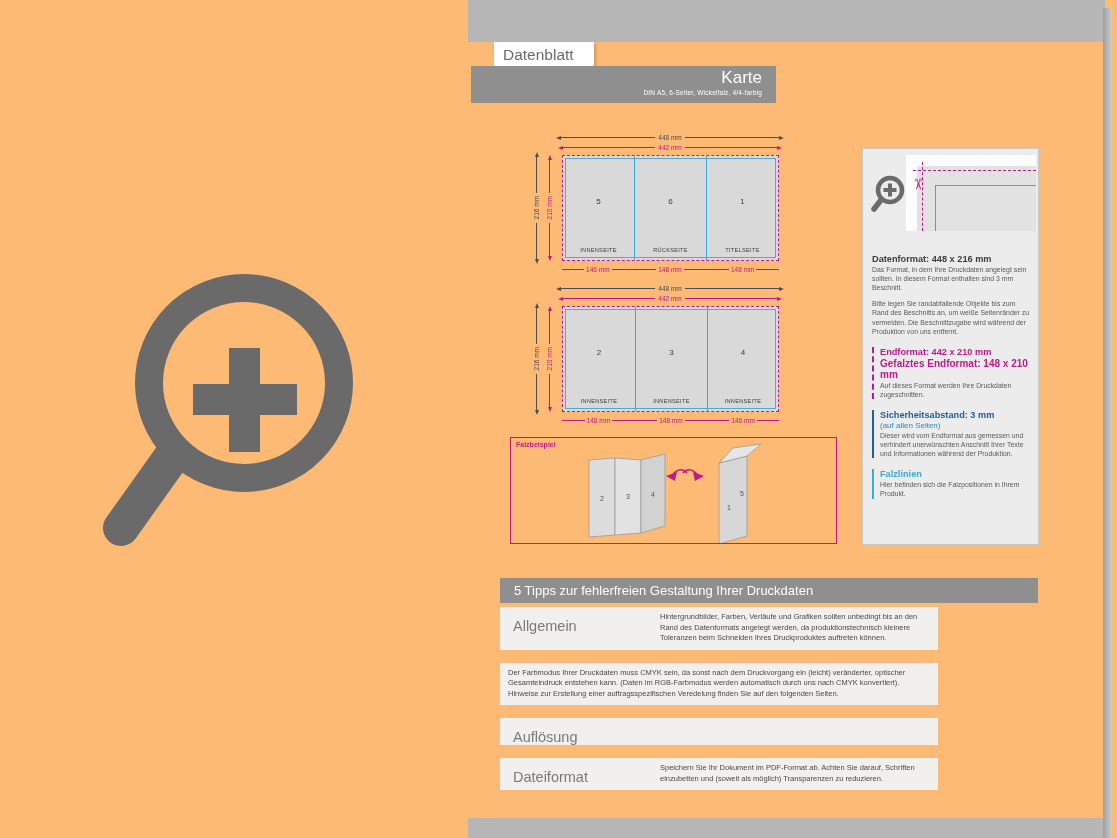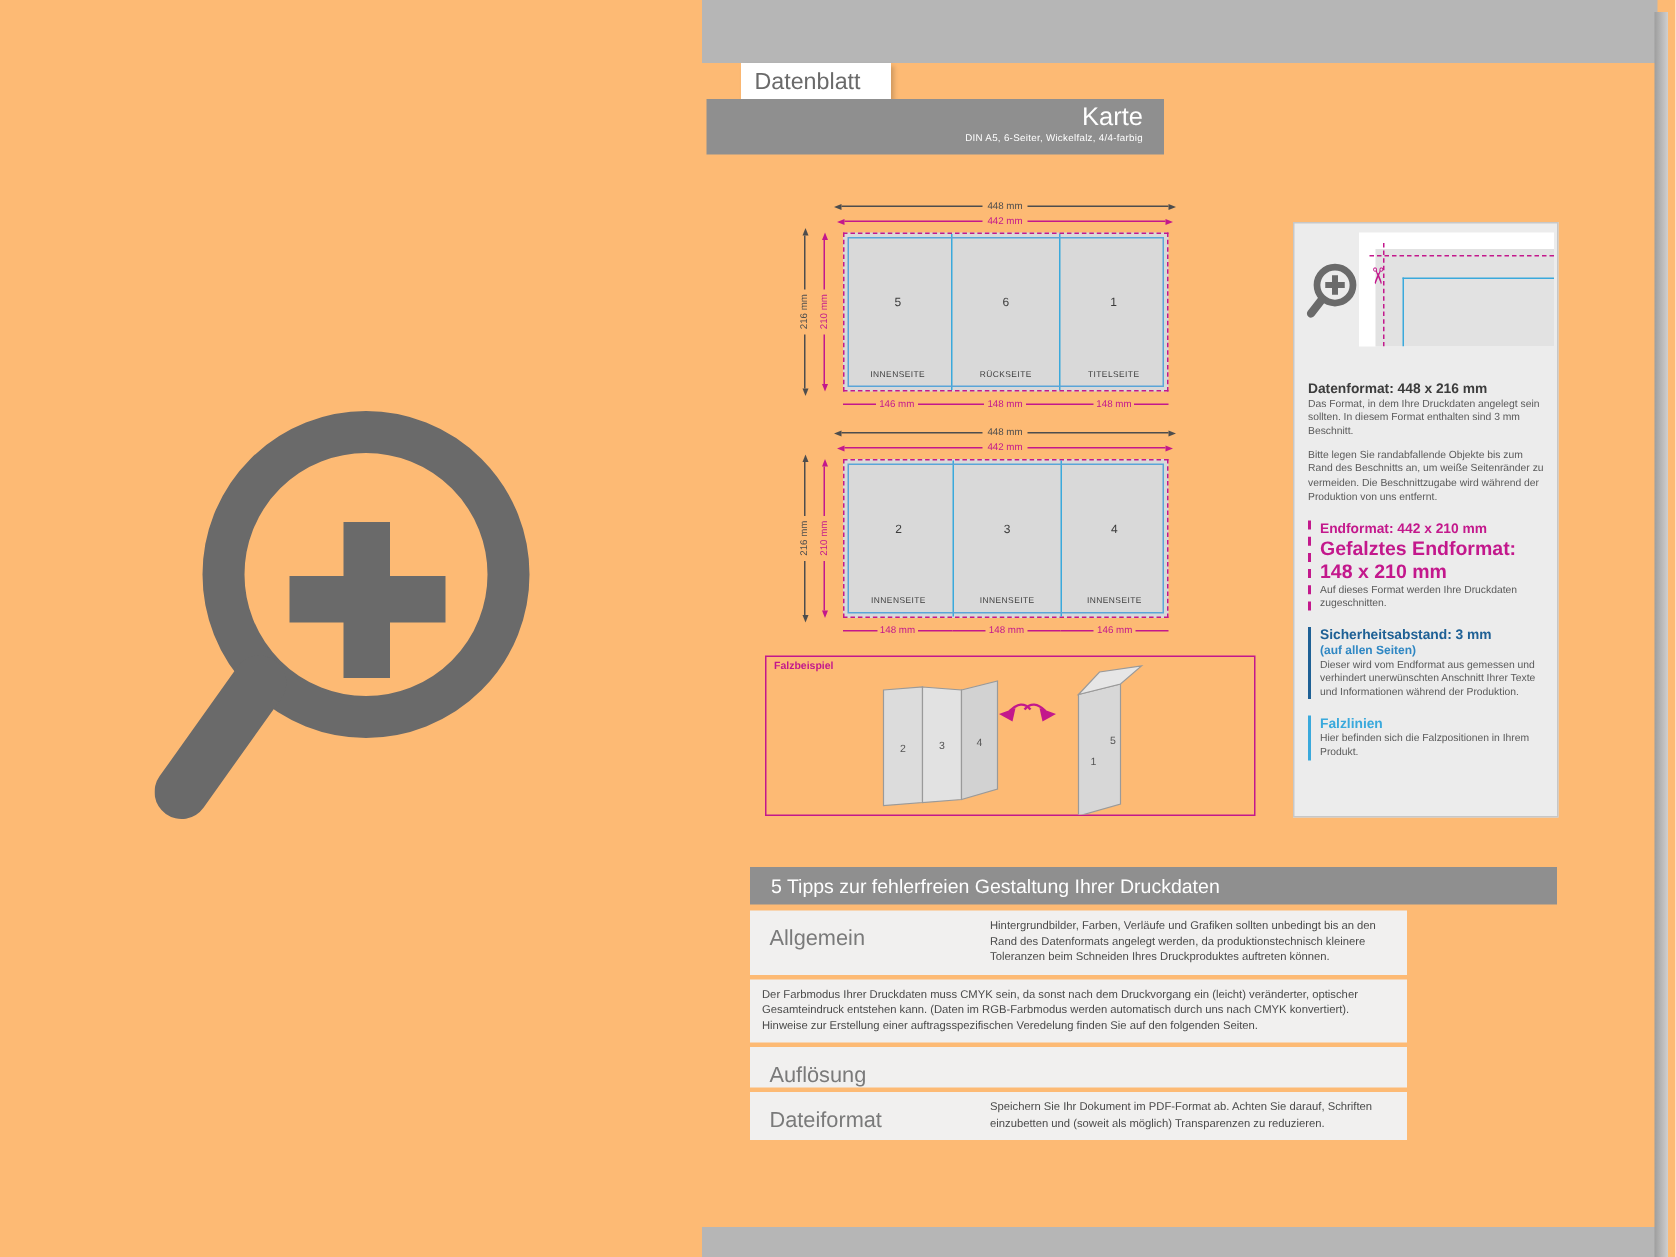--- a/index.html
+++ b/index.html
@@ -62,34 +62,34 @@
   #side-illus .prod{position:absolute;left:11px;top:11px;right:-2px;bottom:-2px;background:#e2e2e2;}
   #side-illus .cutH{position:absolute;left:7px;right:0;top:15px;border-top:1.6px dashed #c3188c;}
   #side-illus .cutV{position:absolute;top:7px;bottom:0;left:16px;border-left:1.6px dashed #c3188c;}
   #side-illus .safeH{position:absolute;left:29px;right:0;top:30px;border-top:1.4px solid #3aa9dc;}
   #side-illus .safeV{position:absolute;top:30px;bottom:0;left:29px;border-left:1.4px solid #3aa9dc;}
   #side-illus .scissors{position:absolute;left:6px;top:20px;color:#c3188c;font-size:15px;transform:rotate(90deg);}
   #mini-mag{position:absolute;left:5px;top:24px;}
   .side-text{position:absolute;left:9px;right:8px;top:90px;margin-top:15px;}
   .sec{margin-bottom:11px;}
   .sec h4{margin:0 0 1px 0;font-size:9.2px;}
-  .sec .sub{font-size:13px;font-weight:bold;margin:0 0 1px 0;}
+  .sec .sub{font-size:10px;font-weight:bold;margin:0 0 1px 0;}
   .sec p{margin:0 0 7px 0;font-size:6.9px;line-height:1.32;color:#5a5a5a;}
   .sec-dat h4{color:#3c3c3c;}
   .sec-end{border-left:2px dashed #c3188c;padding-left:6px;}
   .sec-end h4,.sec-end .sub{color:#c3188c;}
   .sec-sich{border-left:2px solid #1e6095;padding-left:6px;}
-  .sec-sich h4{color:#1e6095;} .sec-sich .sub{color:#2f87c3;font-weight:bold;font-size:8px;}
+  .sec-sich h4{color:#1e6095;} .sec-sich .sub{color:#2f87c3;font-weight:normal;font-size:8px;}
   .sec-falz{border-left:2px solid #3aa9dc;padding-left:6px;}
   .sec-falz h4{color:#3aa9dc;}
 
   
   #tips-header{position:absolute;left:500px;top:578px;width:538px;height:25px;background:#8f8f8f;
     color:#fff;font-size:13px;display:flex;align-items:center;padding-left:14px;}
-  #tips-rows{position:absolute;left:500px;top:607px;width:438px;display:flex;flex-direction:column;gap:3px;}
+  #tips-rows{position:absolute;left:500px;top:607px;width:438px;display:flex;flex-direction:column;gap:13px;}
   .trow{background:#f1f0ef;display:flex;}
   .trow .tl{width:152px;flex:none;padding:11px 0 0 13px;font-size:14.5px;color:#7a7a7a;}
   .trow .tt{flex:1;padding:5px 8px 6px 8px;font-size:7.5px;line-height:1.4;color:#4a4a4a;}
 </style>
 </head>
 <body>
 
 <div id="canvas">
 
   <div class="band" id="band-top"></div>

